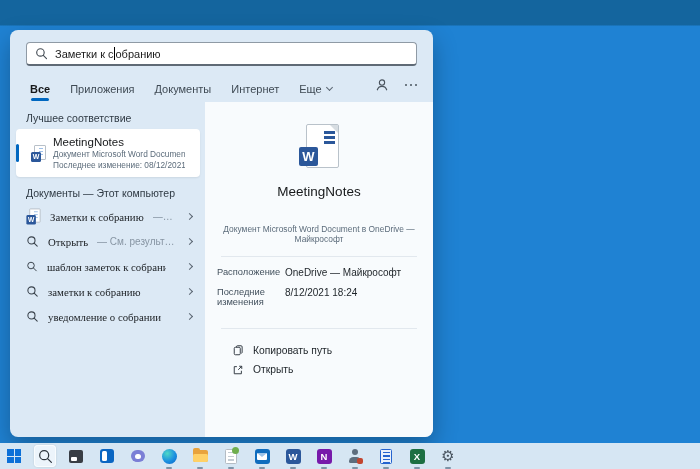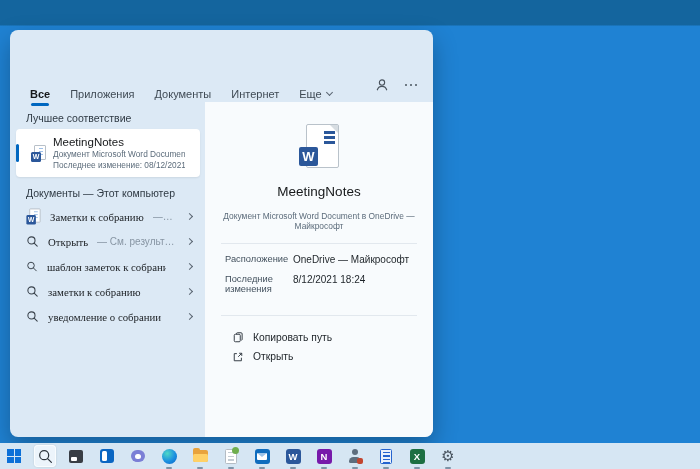--- a/index.html
+++ b/index.html
@@ -20,21 +20,21 @@
     position:absolute; top:12px; left:16px; right:16px; height:24px;
     background:#ffffff; border:1px solid #8f9aa5; border-bottom:2px solid #5f6a75;
     border-radius:4px; display:flex; align-items:center; padding:0 8px; gap:7px;
   }
   .search-wrap svg { flex:0 0 auto; }
   .search-text { font-size:11px; color:#1b1b1b; display:flex; align-items:center; }
   .caret { display:inline-block; width:1px; height:13px; background:#000; margin:0 0.5px; }
 
   .tabs-row {
     position:absolute; top:48px; left:20px; right:12px; height:22px;
-    display:flex; align-items:flex-end; gap:20px;
+    display:flex; align-items:center; gap:20px;
   }
   .tab { font-size:11px; color:#3f4a54; position:relative; cursor:default; display:flex; align-items:center; gap:5px; }
   .tab.active { color:#16181a; font-weight:700; }
   .tab.active::after {
     content:""; position:absolute; left:1px; right:1px; bottom:-6px; height:3px;
     border-radius:2px; background:#0067c0;
   }
   .chev { width:5px; height:5px; border-right:1.3px solid #5a6672; border-bottom:1.3px solid #5a6672; display:inline-block; }
   .chev.down { transform:rotate(45deg); margin-top:-3px; }
   .chev.right { transform:rotate(-45deg); }
@@ -78,23 +78,23 @@
   
   .big-word { position:relative; width:40px; height:48px; margin-top:22px; }
   .big-word .pg { position:absolute; right:0; top:0; width:33px; height:44px; background:#fff; border:1px solid #b9c2ca; border-radius:2px; }
   .big-word .fold { position:absolute; right:1px; top:1px; width:0; height:0;
     border-left:8px solid transparent; border-top:8px solid #d7dde2; }
   .big-word .ln { position:absolute; right:4px; height:2.5px; width:11px; background:#2b579a; }
   .big-word .wb { position:absolute; left:0; bottom:6px; width:19px; height:19px; background:#2b579a; border-radius:2px;
     color:#fff; font-weight:700; font-size:13px; line-height:19px; text-align:center; }
 
   .r-title { font-size:13.5px; color:#16181a; margin-top:12px; }
-  .r-sub { font-size:8.4px; color:#5c6c7b; margin-top:12px; text-align:center; padding:0 0; }
+  .r-sub { font-size:8.4px; color:#5c6c7b; margin-top:25px; text-align:center; padding:0 0; }
   .r-div { width:196px; height:1px; background:#e2e8ee; margin:12px 0 0; }
-  .detail-rows { width:100%; padding:10px 0 0 20px; }
+  .detail-rows { width:100%; padding:10px 0 0 12px; }
   .d-row { display:flex; margin-bottom:9px; }
   .d-lbl { font-size:9.3px; color:#42505d; width:68px; flex:0 0 68px; }
   .d-val { font-size:10px; color:#1d2328; }
   .actions { width:100%; padding:12px 0 0 27px; }
   .a-row { display:flex; align-items:center; gap:9px; height:19px; }
   .a-lbl { font-size:10.3px; color:#1d2328; }
 
   
   .taskbar {
     position:absolute; left:0; bottom:0; width:700px; height:26px;
@@ -131,20 +131,31 @@
   .ic-people .dot { position:absolute; right:-1px; bottom:-1px; width:6px; height:6px; border-radius:2px; background:#c2452f; }
   .ic-todo { position:relative; width:12px; height:15px; background:#eaf1fb; border:1px solid #2564cf; border-radius:1.5px; }
   .ic-todo i { display:block; height:1.5px; background:#2564cf; margin:2px 1.5px 0; }
   .ic-gear { font-size:15px; color:#4a5560; line-height:1; font-family:"DejaVu Sans", sans-serif; }
 </style>
 </head>
 <body>
 
 <div class="panel">
 
+  <div class="search-wrap">
+    <svg width="13" height="13" viewBox="0 0 16 16">
+      <circle cx="6.7" cy="6.7" r="4.6" fill="none" stroke="#444c54" stroke-width="1.4"></circle>
+      <line x1="10.2" y1="10.2" x2="14.2" y2="14.2" stroke="#444c54" stroke-width="1.4" stroke-linecap="round"></line>
+    </svg>
+    <span class="search-text">
+        <span>Заметки к с</span>
+        <span class="caret"></span>
+        <span>обранию</span>
+      </span>
+  </div>
 
   <div class="tabs-row">
     <div class="tab active">
         <span>Все</span>
       </div>
     <div class="tab">
         <span>Приложения</span>
       </div>
     <div class="tab">
         <span>Документы</span>

